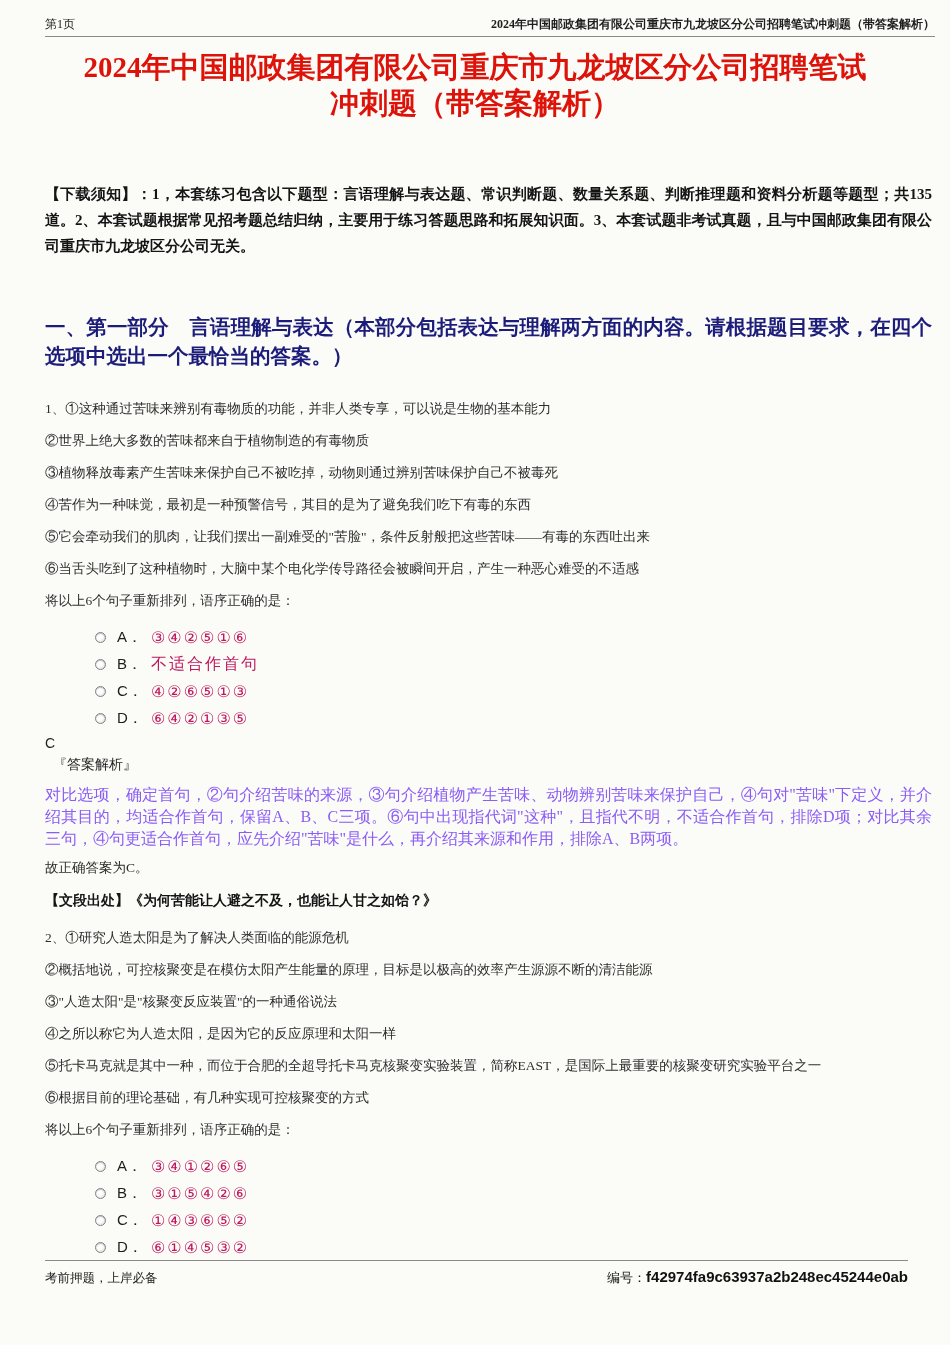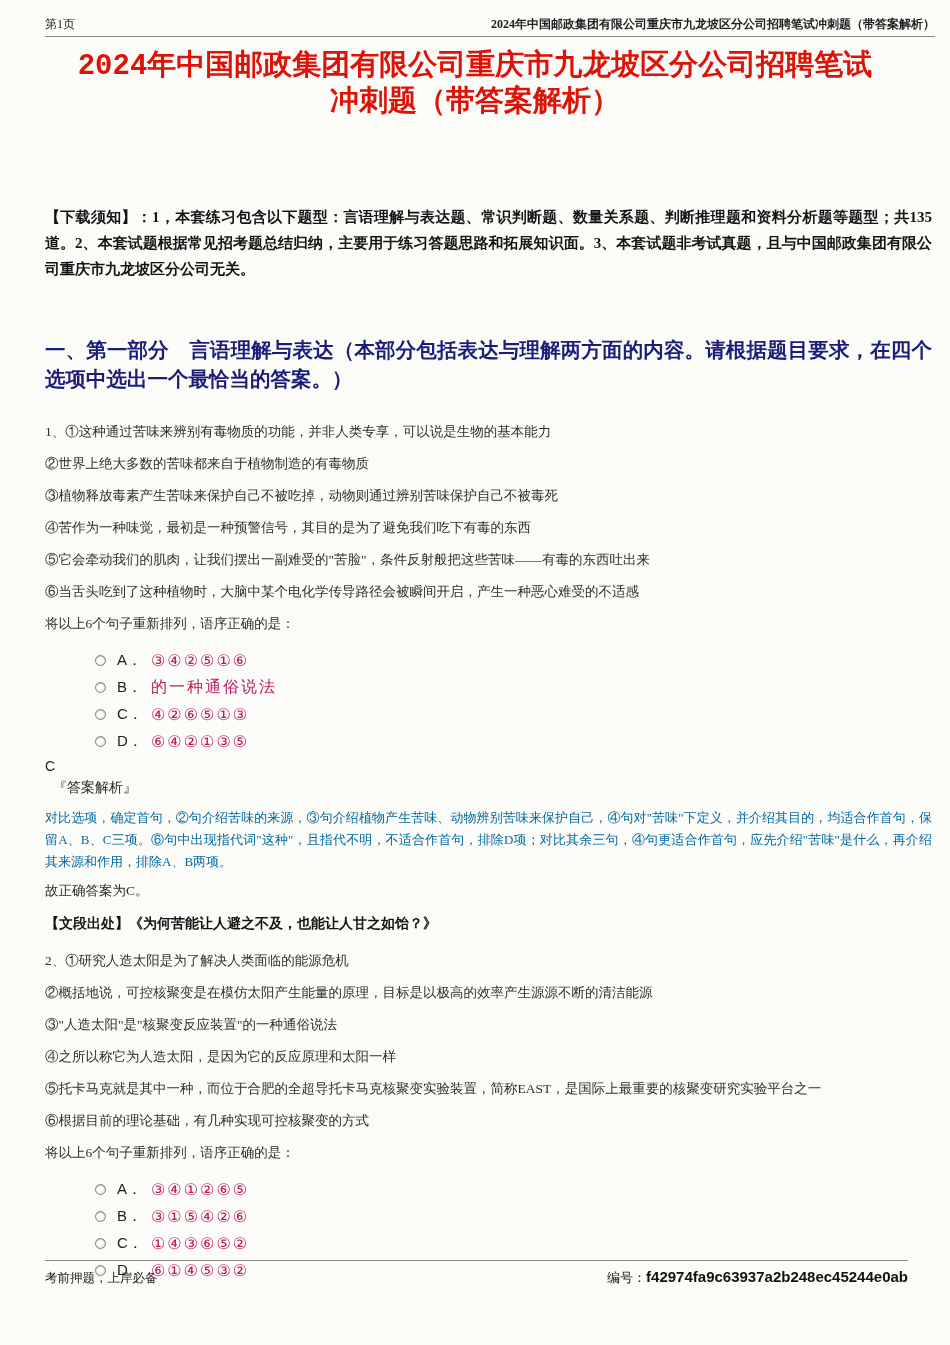--- a/index.html
+++ b/index.html
@@ -24,24 +24,24 @@
   .header .doc-title { font-weight:bold; }
   
   .title {
     margin-top:12px;
     text-align:center;
     color:#dd1208;
     font-weight:bold;
     font-size:29px;
     line-height:36px;
   }
-  .title span { display:block;font-family:Liberation Mono, monospace; }
+  .title span { display:block; }
   
   .notice {
-    margin:83px 18px 0 45px;
+    margin:60px 18px 0 45px;
     font-size:15px;
     font-weight:bold;
     line-height:26px;
     text-align:justify;
     color:#141414;
   }
   
   .section-heading {
     margin:54px 18px 0 45px;
     color:#1c1c7a;
@@ -88,24 +88,24 @@
     letter-spacing:2px;
     color:#be185d;
   }
   
   .answer-block { margin-left:45px; margin-right:18px; font-size:14px; }
   .ans-line { line-height:22px; color:#1f1f1f; }
   .ans-label { padding-left:8px; }
   .ans-value { font-family:"Liberation Sans","DejaVu Sans",sans-serif; }
   .analysis {
     margin-top:8px;
-    font-size:13px;
+    font-size:16px;
     line-height:22px;
     text-align:justify;
-    color:#0369a1;
+    color:#8b5cf6;
   }
   .conclusion { margin-top:7px; font-size:13.5px; line-height:22px; }
   .source { margin-top:11px; font-size:14px; font-weight:bold; line-height:22px; color:#141414; }
   
   .footer {
     position:absolute;
     left:45px; right:42px; top:1260px;
     border-top:1px solid #8a8a8a;
     padding-top:7px;
     display:flex; justify-content:space-between; align-items:baseline;
@@ -147,21 +147,21 @@
 
     <div class="options">
       <div class="option-row">
         <span class="radio"></span>
         <span class="option-label">A．</span>
         <span class="option-seq">③④②⑤①⑥</span>
       </div>
       <div class="option-row">
         <span class="radio"></span>
         <span class="option-label">B．</span>
-        <span class="option-seq">的一种通俗说法</span>
+        <span class="option-seq">不适合作首句</span>
       </div>
       <div class="option-row">
         <span class="radio"></span>
         <span class="option-label">C．</span>
         <span class="option-seq">④②⑥⑤①③</span>
       </div>
       <div class="option-row">
         <span class="radio"></span>
         <span class="option-label">D．</span>
         <span class="option-seq">⑥④②①③⑤</span>

